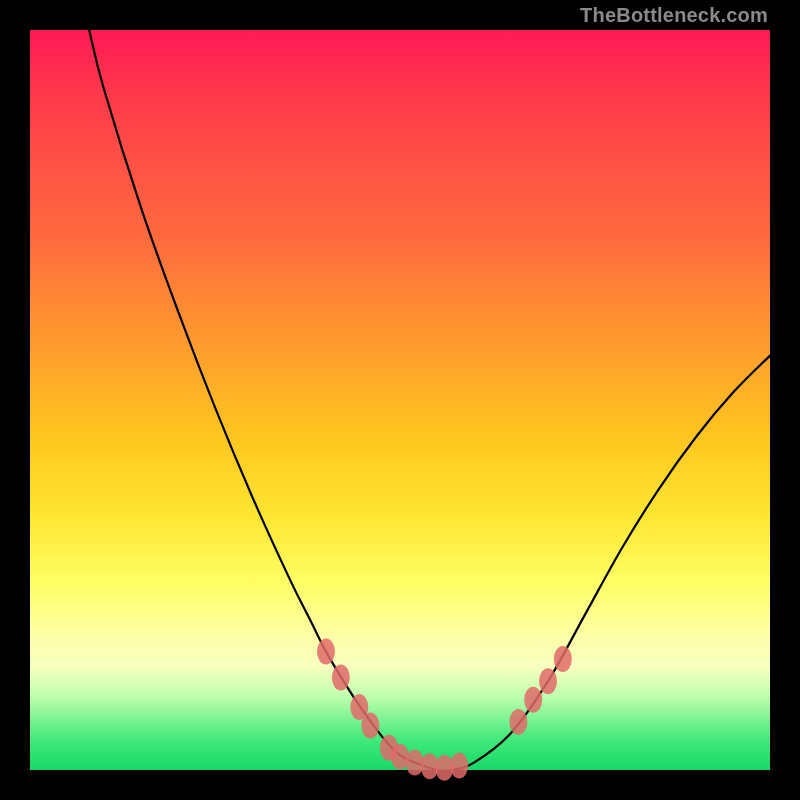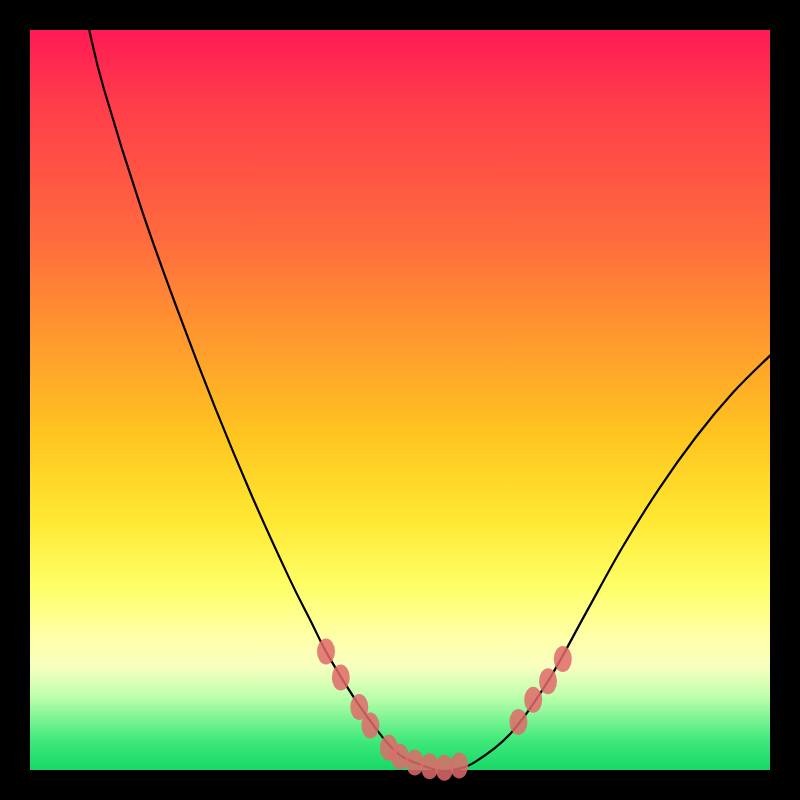--- a/index.html
+++ b/index.html
@@ -58,20 +58,21 @@
     top: 0;
     width: 740px;
     height: 740px;
     overflow: visible;
   }
 </style>
 </head>
 <body>
 
 <div class="frame">
+  <div class="attribution">TheBottleneck.com</div>
 
   <div class="plot">
     <svg class="curve" viewBox="0 0 740 740" preserveAspectRatio="none">
       <path id="curve-path" fill="none" stroke="#000000" stroke-width="2.2" stroke-linecap="round" stroke-linejoin="round" d="M 59.2,0 C 61.864000000000004,10.655999999999988 64.676,27.23199999999993 74,59.19999999999993 C 83.324,91.16799999999994 97.68,137.64000000000001 111,177.60000000000002 C 124.32,217.56000000000003 134.68,245.236 148,281.2 C 161.32,317.164 171.68,344.1 185,377.40000000000003 C 198.32,410.70000000000005 208.68,435.56399999999996 222,466.2 C 235.32,496.836 248.344,524.956 259,547.6 C 269.656,570.244 274.53999999999996,578.68 281.2,592 C 287.86,605.32 289.34,609.612 296,621.6 C 302.66,633.5880000000001 311.53999999999996,647.9440000000001 318.2,658.6 C 324.86,669.256 326.34,671.476 333,680.8 C 339.66,690.1239999999999 348.53999999999996,702.408 355.2,710.4 C 361.86,718.3919999999999 364.67199999999997,721.2040000000001 370,725.2 C 375.32800000000003,729.196 378.14,729.936 384.8,732.6 C 391.46000000000004,735.264 400.3400000000001,738.668 407.00000000000006,740 C 413.66,741.332 415.14,741.332 421.79999999999995,740 C 428.4599999999999,738.668 433.344,739.26 444,732.6 C 454.656,725.94 467.68,717.652 481,703 C 494.32,688.348 504.68,672.5120000000001 518,651.2 C 531.32,629.888 541.68,608.576 555,584.6 C 568.32,560.624 578.68,540.644 592,518 C 605.32,495.356 615.68,478.78000000000003 629,458.8 C 642.32,438.82 652.68,424.31600000000003 666,407 C 679.32,389.68399999999997 689.68,377.25199999999995 703,362.59999999999997 C 716.32,347.948 733.34,332.26 740,325.59999999999997"></path>
       <g id="marker-group">
           <ellipse cx="296" cy="621.6" rx="9" ry="13" fill="#e06a6a" fill-opacity="0.85"></ellipse>
           <ellipse cx="310.8" cy="647.5" rx="9" ry="13" fill="#e06a6a" fill-opacity="0.85"></ellipse>
           <ellipse cx="329.3" cy="677.1" rx="9" ry="13" fill="#e06a6a" fill-opacity="0.85"></ellipse>
           <ellipse cx="340.40000000000003" cy="695.6" rx="9" ry="13" fill="#e06a6a" fill-opacity="0.85"></ellipse>
           <ellipse cx="358.9" cy="717.8" rx="9" ry="13" fill="#e06a6a" fill-opacity="0.85"></ellipse>

